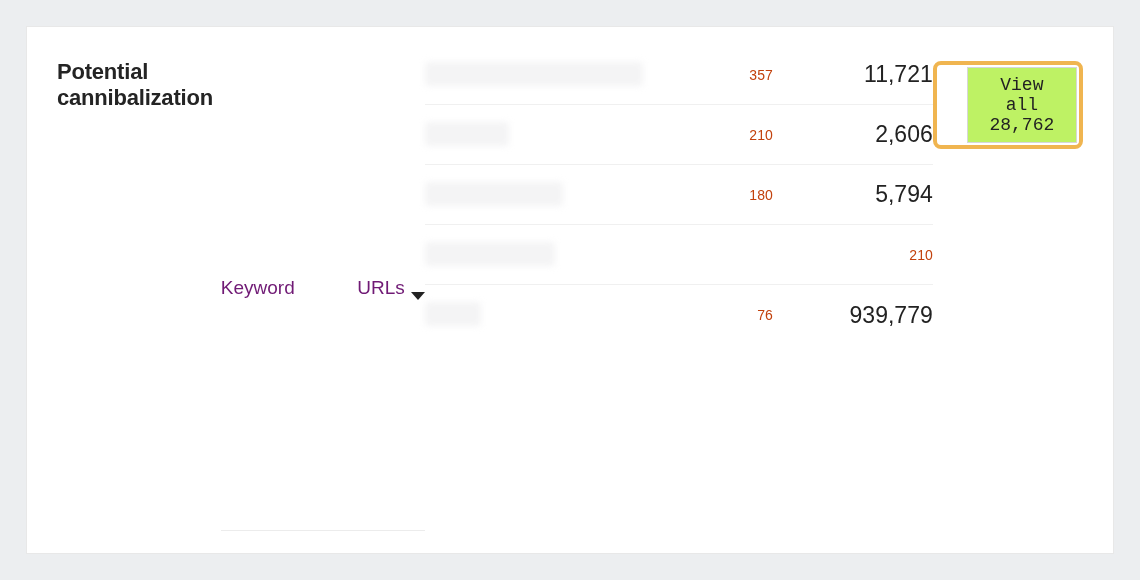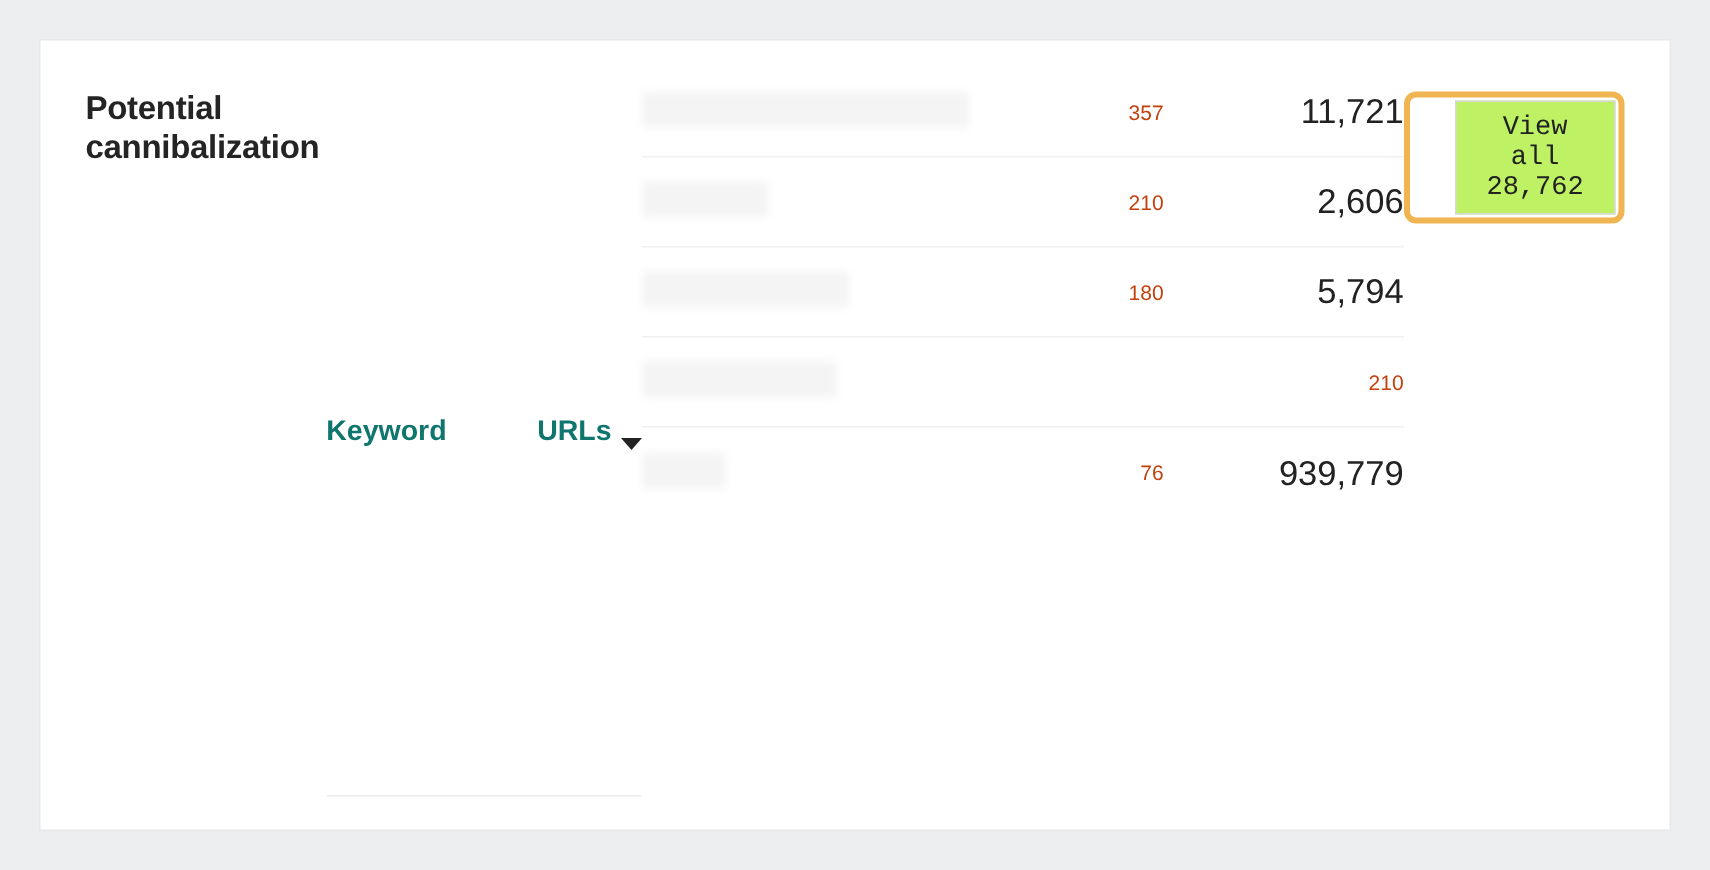--- a/index.html
+++ b/index.html
@@ -32,22 +32,22 @@
       margin: 0;
     }
     .thead {
       display: flex;
       align-items: center;
       padding: 14px 0 14px 0;
       border-bottom: 1px solid #ececec;
     }
     .th {
       font-size: 19px;
-      font-weight: 700;
-      color: #0f766e;
+      font-weight: 400;
+      color: #701a75;
     }
     .th-keyword { flex: 1; }
     .th-urls {
       width: 130px;
       text-align: right;
       display: flex;
       justify-content: flex-end;
       align-items: flex-end;
     }
     .th-impressions {

